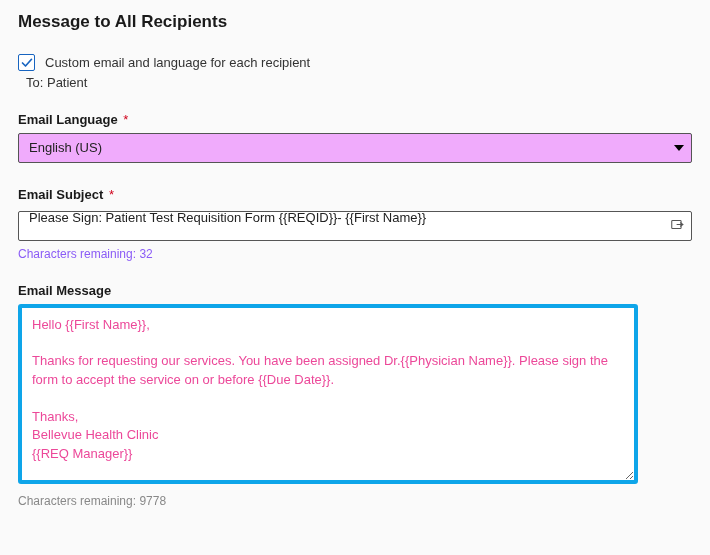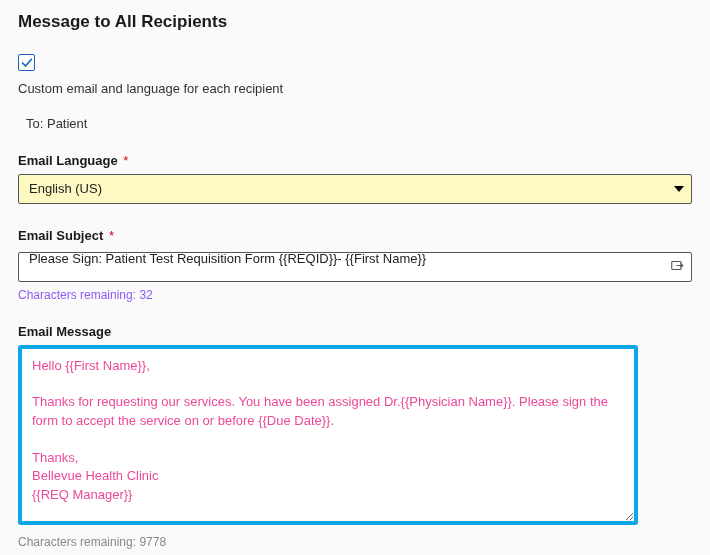--- a/index.html
+++ b/index.html
@@ -14,24 +14,23 @@
     padding: 12px 18px 18px 18px;
   }
   .section-title {
     font-size: 17px;
     font-weight: 700;
     color: #1a1a1a;
     margin: 0 0 22px 0;
   }
   .checkbox-row {
     display: flex;
-    align-items: flex-start;
+    align-items: center;
     gap: 10px;
-    margin-bottom: 20px;
-    flex-direction: column;
+    margin-bottom: 4px;
   }
   .cb {
     width: 17px; height: 17px;
     border: 1.5px solid #1764c0;
     border-radius: 2px;
     display: flex; align-items: center; justify-content: center;
     background: #fff;
     cursor: pointer;
     color: #1764c0;
   }
@@ -56,21 +55,21 @@
   .select-wrap {
     position: relative;
     width: 100%;
     margin-bottom: 24px;
   }
   .select {
     width: 100%;
     height: 30px;
     border: 1px solid #555;
     border-radius: 2px;
-    background: #fef9c3;
+    background: #f0abfc;
     font-size: 13px;
     padding: 0 30px 0 10px;
     line-height: 28px;
     color: #222;
     cursor: pointer;
     appearance: none;
   }
   .select-caret {
     position: absolute;
     right: 8px; top: 50%; transform: translateY(-50%);

